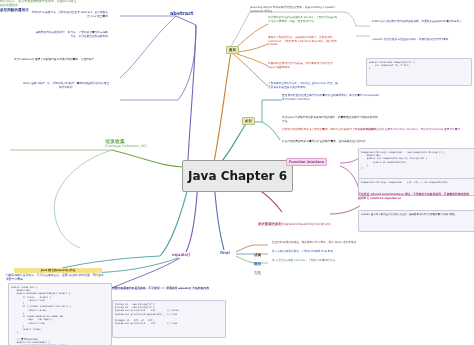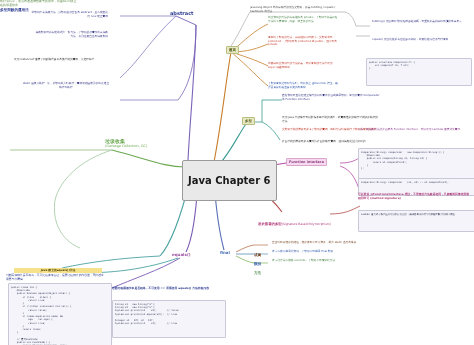--- a/index.html
+++ b/index.html
@@ -3,21 +3,21 @@
 <meta charset="utf-8">
 <style>
   html,body{margin:0;padding:0;background:#ffffff;}
   body{width:474px;height:345px;overflow:hidden;position:relative;
        font-family:"DejaVu Sans","Liberation Sans",sans-serif;}
   #canvas{position:absolute;inset:0;width:474px;height:345px;}
   svg.wires{position:absolute;left:0;top:0;width:474px;height:345px;pointer-events:none;}
 
   .node{position:absolute;white-space:nowrap;}
   .central{background:#e9e9e9;border:1px solid #9a9a9a;border-radius:2px;
-           padding:14px 5px;font-size:10px;font-weight:bold;color:#1a1a1a;text-align:center;}
+           padding:8px 5px;font-size:12px;font-weight:bold;color:#1a1a1a;text-align:center;}
   .topic{font-size:5px;color:#3b3b3b;font-weight:bold;}
   .subtext{font-size:3px;line-height:1.25;color:#444;white-space:normal;}
 
   .lbl-green{color:#6aa84f;}
   .lbl-purple{color:#9b4fa0;}
   .lbl-blue{color:#4a6fb5;}
   .lbl-navy{color:#2b3a8f;}
   .codebox{position:absolute;border:1px solid #c8c8d8;background:#f4f4fa;border-radius:1px;
            font-family:"DejaVu Sans Mono","Liberation Mono",monospace;font-size:2.4px;
            line-height:1.35;color:#3a3a5a;padding:2px;overflow:hidden;white-space:pre;}

